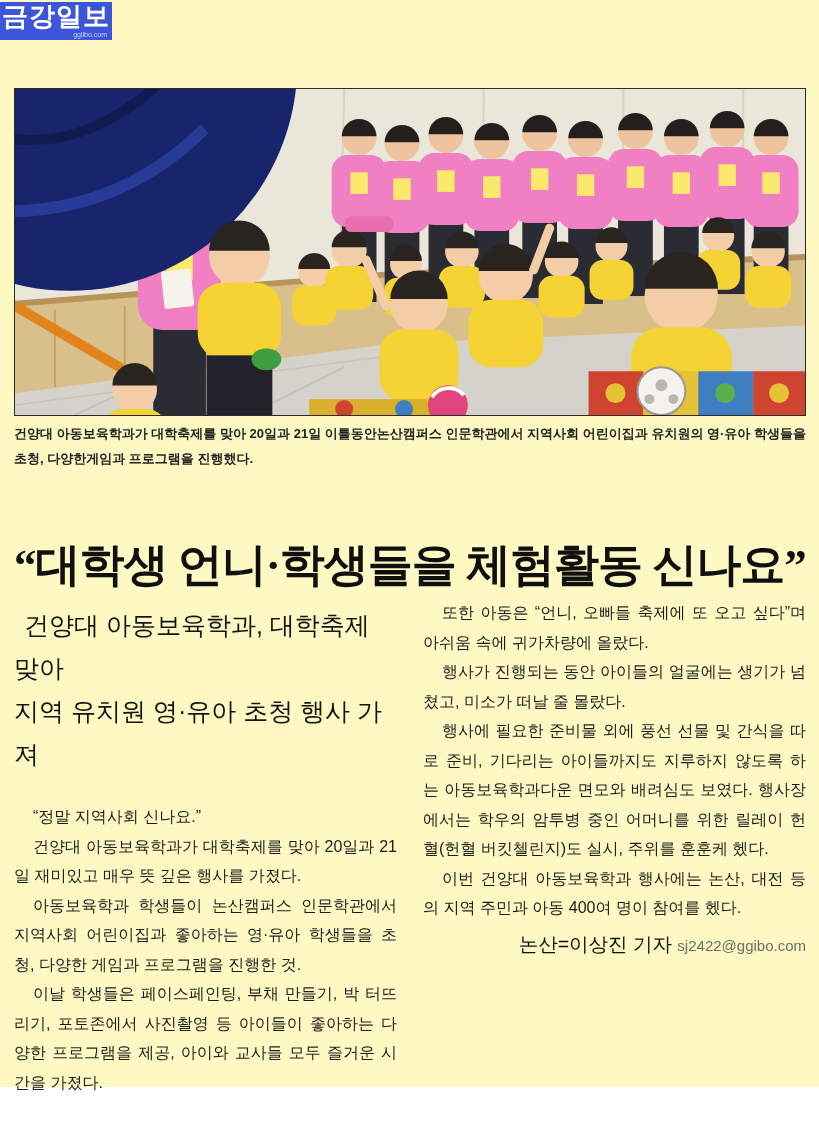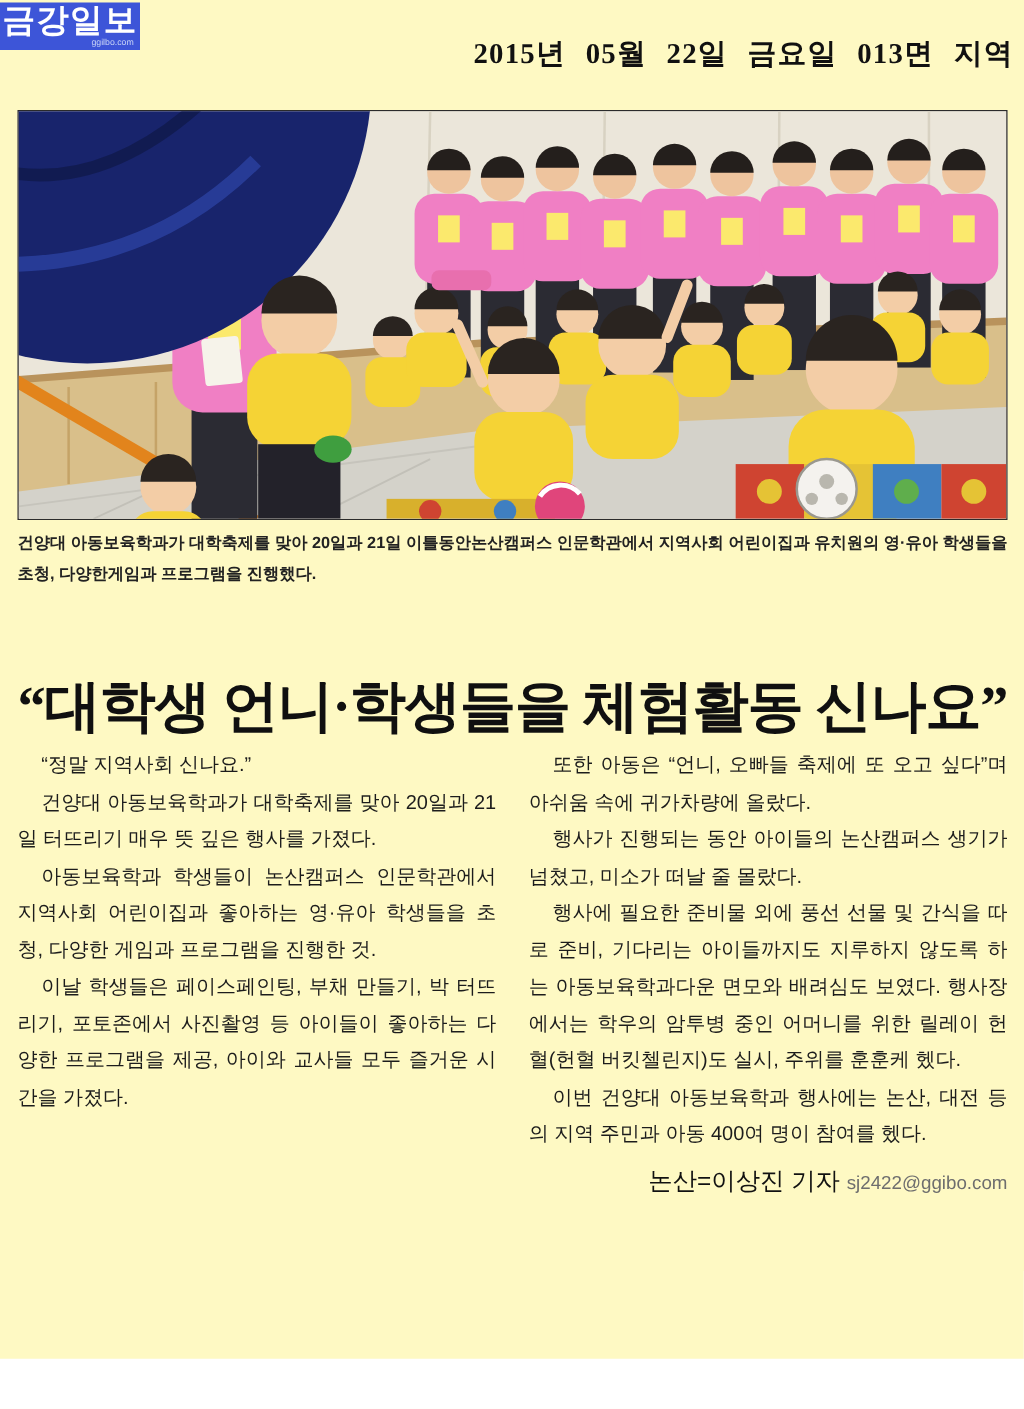--- a/index.html
+++ b/index.html
@@ -34,21 +34,20 @@
 </style>
 </head>
 <body>
 
 <div class="page">
 
   <div class="logo-box">
     <span class="logo-text">금강일보</span>
     <span class="logo-sub">ggilbo.com</span>
   </div>
-  <div class="dateline">2015년 05월 22일 금요일 013면 지역</div>
 
   <div class="photo-frame">
     <svg viewBox="0 0 792 328" preserveAspectRatio="none">
       <defs>
         <symbol id="pinkfig" overflow="visible">
           <rect x="-12" y="36" width="24" height="58" fill="#2b2b33"></rect>
           <rect x="-19" y="-8" width="38" height="50" rx="11" fill="#f07fc4"></rect>
           <circle cx="0" cy="-20" r="12" fill="#eec49e"></circle>
           <path d="M-12,-21 a12,12 0 0 1 24,0 z" fill="#241f1c"></path>
           <rect x="-6" y="4" width="12" height="15" fill="#fbe96d"></rect>
@@ -148,29 +147,33 @@
       </g>
     </svg>
   </div>
 
   <div class="caption">건양대 아동보육학과가 대학축제를 맞아 20일과 21일 이틀동안논산캠퍼스 인문학관에서 지역사회 어린이집과 유치원의 영·유아 학생들을 초청, 다양한게임과 프로그램을 진행했다.</div>
 
   <h1 class="headline">“대학생 언니·학생들을 체험활동 신나요”</h1>
 
   <div class="columns">
     <div class="col">
+      <div class="subtitle">
+        <span class="line">건양대 아동보육학과, 대학축제 맞아</span>
+        <span class="line">지역 유치원 영·유아 초청 행사 가져</span>
+      </div>
       <p class="body">“정말 지역사회 신나요.”</p>
-      <p class="body">건양대 아동보육학과가 대학축제를 맞아 20일과 21일 터뜨리기 매우 뜻 깊은 행사를 가졌다.</p>
+      <p class="body">건양대 아동보육학과가 대학축제를 맞아 20일과 21일 재미있고 매우 뜻 깊은 행사를 가졌다.</p>
       <p class="body">아동보육학과 학생들이 논산캠퍼스 인문학관에서 지역사회 어린이집과 좋아하는 영·유아 학생들을 초청, 다양한 게임과 프로그램을 진행한 것.</p>
       <p class="body">이날 학생들은 페이스페인팅, 부채 만들기, 박 터뜨리기, 포토존에서 사진촬영 등 아이들이 좋아하는 다양한 프로그램을 제공, 아이와 교사들 모두 즐거운 시간을 가졌다.</p>
 
     </div>
     <div class="col">
       <p class="body">또한 아동은 “언니, 오빠들 축제에 또 오고 싶다”며 아쉬움 속에 귀가차량에 올랐다.</p>
-      <p class="body">행사가 진행되는 동안 아이들의 논산캠퍼스 생기가 넘쳤고, 미소가 떠날 줄 몰랐다.</p>
+      <p class="body">행사가 진행되는 동안 아이들의 얼굴에는 생기가 넘쳤고, 미소가 떠날 줄 몰랐다.</p>
       <p class="body">행사에 필요한 준비물 외에 풍선 선물 및 간식을 따로 준비, 기다리는 아이들까지도 지루하지 않도록 하는 아동보육학과다운 면모와 배려심도 보였다. 행사장에서는 학우의 암투병 중인 어머니를 위한 릴레이 헌혈(헌혈 버킷첼린지)도 실시, 주위를 훈훈케 헸다.</p>
       <p class="body">이번 건양대 아동보육학과 행사에는 논산, 대전 등의 지역 주민과 아동 400여 명이 참여를 헸다.</p>
       <div class="byline">
         <span>논산=이상진 기자</span>
         <span class="email">sj2422@ggibo.com</span>
       </div>
     </div>
   </div>
 
 </div>

